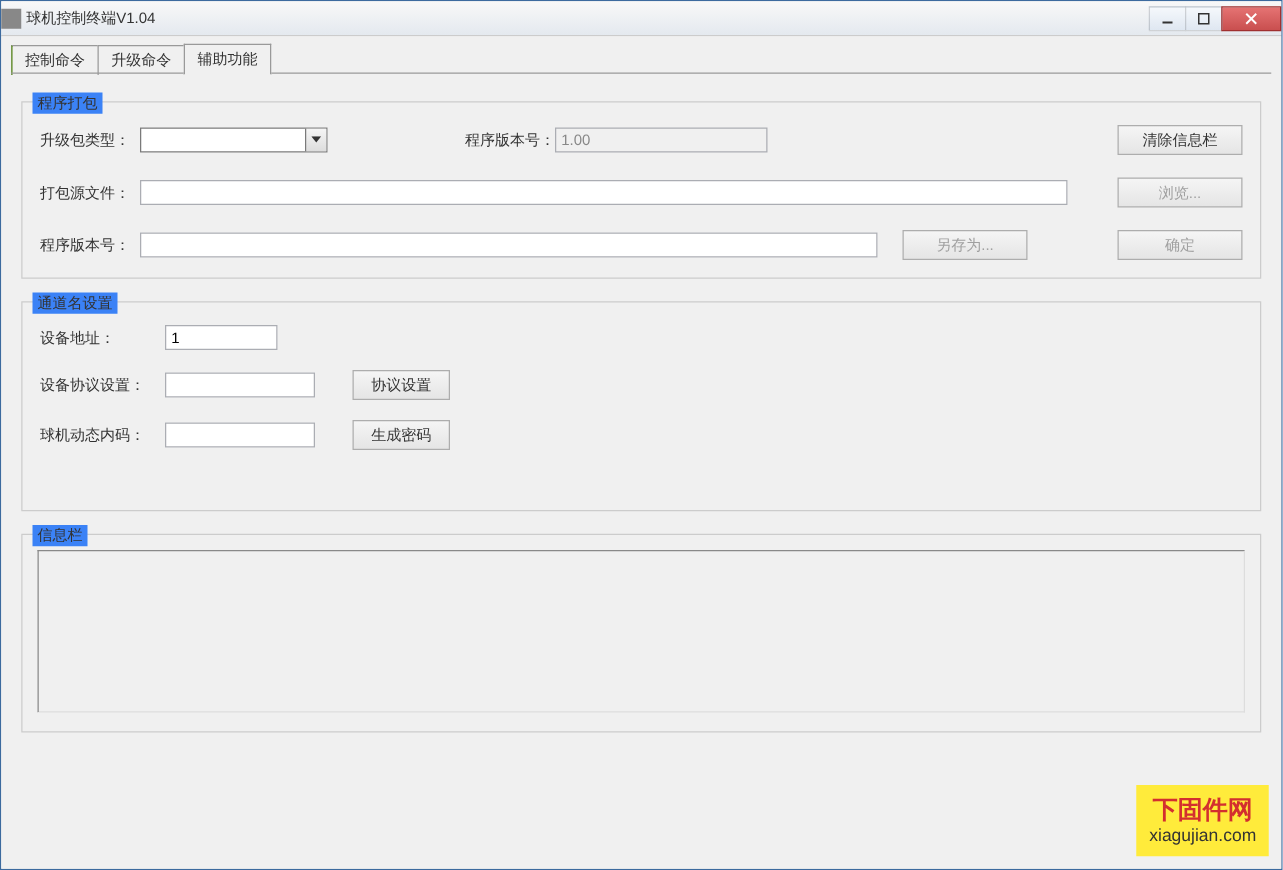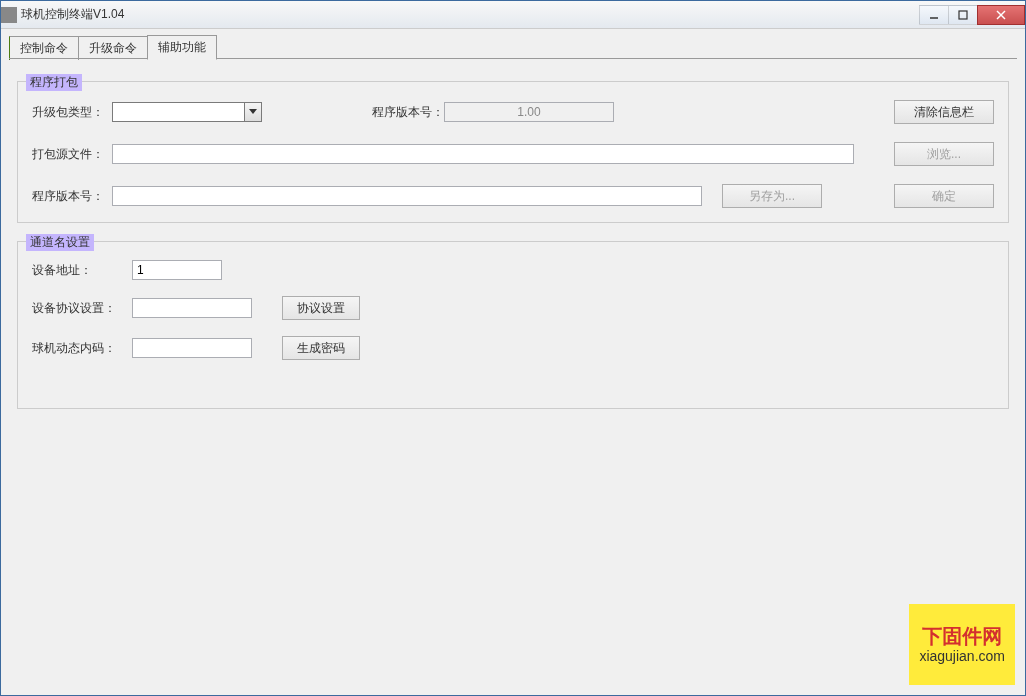--- a/index.html
+++ b/index.html
@@ -14,42 +14,42 @@
 .titlebar-btn svg { width: 10px; height: 10px; }
 .client { position: absolute; top: 28px; left: 0; right: 0; bottom: 0; background: #f0f0f0; padding: 6px 8px; }
 .tabs { display: flex; align-items: flex-end; height: 24px; position: relative; margin-bottom: 0; }
 .tabs::after { content: ""; position: absolute; left: 0; right: 0; bottom: 0; height: 1px; background: #999; }
 .tab { padding: 3px 10px; border: 1px solid #999; border-bottom: none; background: #f0f0f0; margin-right: 0; cursor: pointer; position: relative; top: 1px; color: #333; border-right: none; }
 .tab:first-child { border-left: 1px solid #4d7c0f; }
 .tab + .tab { border-left: 1px solid #999; }
 .tab.active { background: #f0f0f0; z-index: 2; border-bottom: 1px solid #f0f0f0; border-left: 1px solid #999; border-right: 1px solid #999; }
 .tab.inactive { border-top: 1px solid #999; }
 .groupbox { border: 1px solid #ccc; margin: 18px 8px 10px 8px; padding: 18px 14px 14px 14px; position: relative; background: #f0f0f0; }
-.groupbox-title { position: absolute; top: -8px; left: 8px; background: #c4b5fd; padding: 0 4px; color: #333; }
+.groupbox-title { position: absolute; top: -8px; left: 8px; background: #3b82f6; padding: 0 4px; color: #333; }
 .row { display: flex; align-items: center; margin-bottom: 18px; }
 .row:last-child { margin-bottom: 0; }
 .label { color: #333; min-width: 80px; }
 .combo { width: 150px; height: 20px; border: 1px solid #7a7a7a; background: white; display: flex; align-items: center; position: relative; }
 .combo-arrow { position: absolute; right: 0; top: 0; bottom: 0; width: 17px; background: linear-gradient(to bottom, #f5f5f5, #ddd); border-left: 1px solid #7a7a7a; display: flex; align-items: center; justify-content: center; }
 .text-input { border: 1px solid #abadb3; background: white; height: 20px; padding: 0 4px; font-size: 12px; font-family: inherit; }
-.text-input[readonly] { background: #f0f0f0; color: #888; text-align: center; }
+.text-input[readonly] { background: #f0f0f0; color: #888; }
 .text-long { flex: 1; min-width: 0; }
 .btn { height: 24px; padding: 0 12px; border: 1px solid #adadad; background: linear-gradient(to bottom, #f5f5f5, #e5e5e5); cursor: pointer; font-size: 12px; font-family: inherit; color: #333; min-width: 78px; }
 .btn:disabled { color: #a0a0a0; cursor: default; }
 .spacer { flex: 1; }
 .group2 .row { margin-bottom: 16px; }
 .group2 .label { min-width: 100px; }
 .group2 .text-input { width: 120px; }
 .group2 .btn { margin-left: 30px; }
 .info-area { width: 100%; height: 130px; border: 1px inset #ddd; background: #f0f0f0; padding: 4px; overflow-y: scroll; resize: none; font-family: inherit; font-size: 12px; }
 .info-area::-webkit-scrollbar { width: 17px; }
 .info-area::-webkit-scrollbar-track { background: #f0f0f0; border-left: 1px solid #ddd; }
 .info-area::-webkit-scrollbar-thumb { background: #cdcdcd; border: 1px solid #aaa; }
 .info-area::-webkit-scrollbar-button { background: #f0f0f0; border: 1px solid #aaa; height: 17px; }
-.watermark { position: absolute; right: 10px; bottom: 10px; background: #ffeb3b; padding: 20px 10px; font-size: 20px; font-weight: bold; color: #d32f2f; font-family: "SimHei", sans-serif; text-align: center; line-height: 1.2; }
+.watermark { position: absolute; right: 10px; bottom: 10px; background: #ffeb3b; padding: 8px 10px; font-size: 20px; font-weight: bold; color: #d32f2f; font-family: "SimHei", sans-serif; text-align: center; line-height: 1.2; }
 .watermark-url { font-size: 14px; color: #333; font-weight: normal; }
 </style>
 </head>
 <body>
 
 <div class="window">
   <div class="titlebar">
     <span class="titlebar-icon"></span>
     <span class="titlebar-title">球机控制终端V1.04</span>
     <div class="titlebar-controls">
@@ -130,20 +130,24 @@
         <button class="btn">协议设置</button>
       </div>
 
       <div class="row">
         <span class="label">球机动态内码：</span>
         <input class="text-input" value="" style="">
         <button class="btn">生成密码</button>
       </div>
     </div>
 
+    <div class="groupbox" style="padding:12px;">
+      <span class="groupbox-title">信息栏</span>
+      <textarea class="info-area" readonly="" style=""></textarea>
+    </div>
 
   </div>
 
   <div class="watermark">
     <div>下固件网</div>
     <div class="watermark-url">xiagujian.com</div>
   </div>
 </div>
 
 </body></html>

